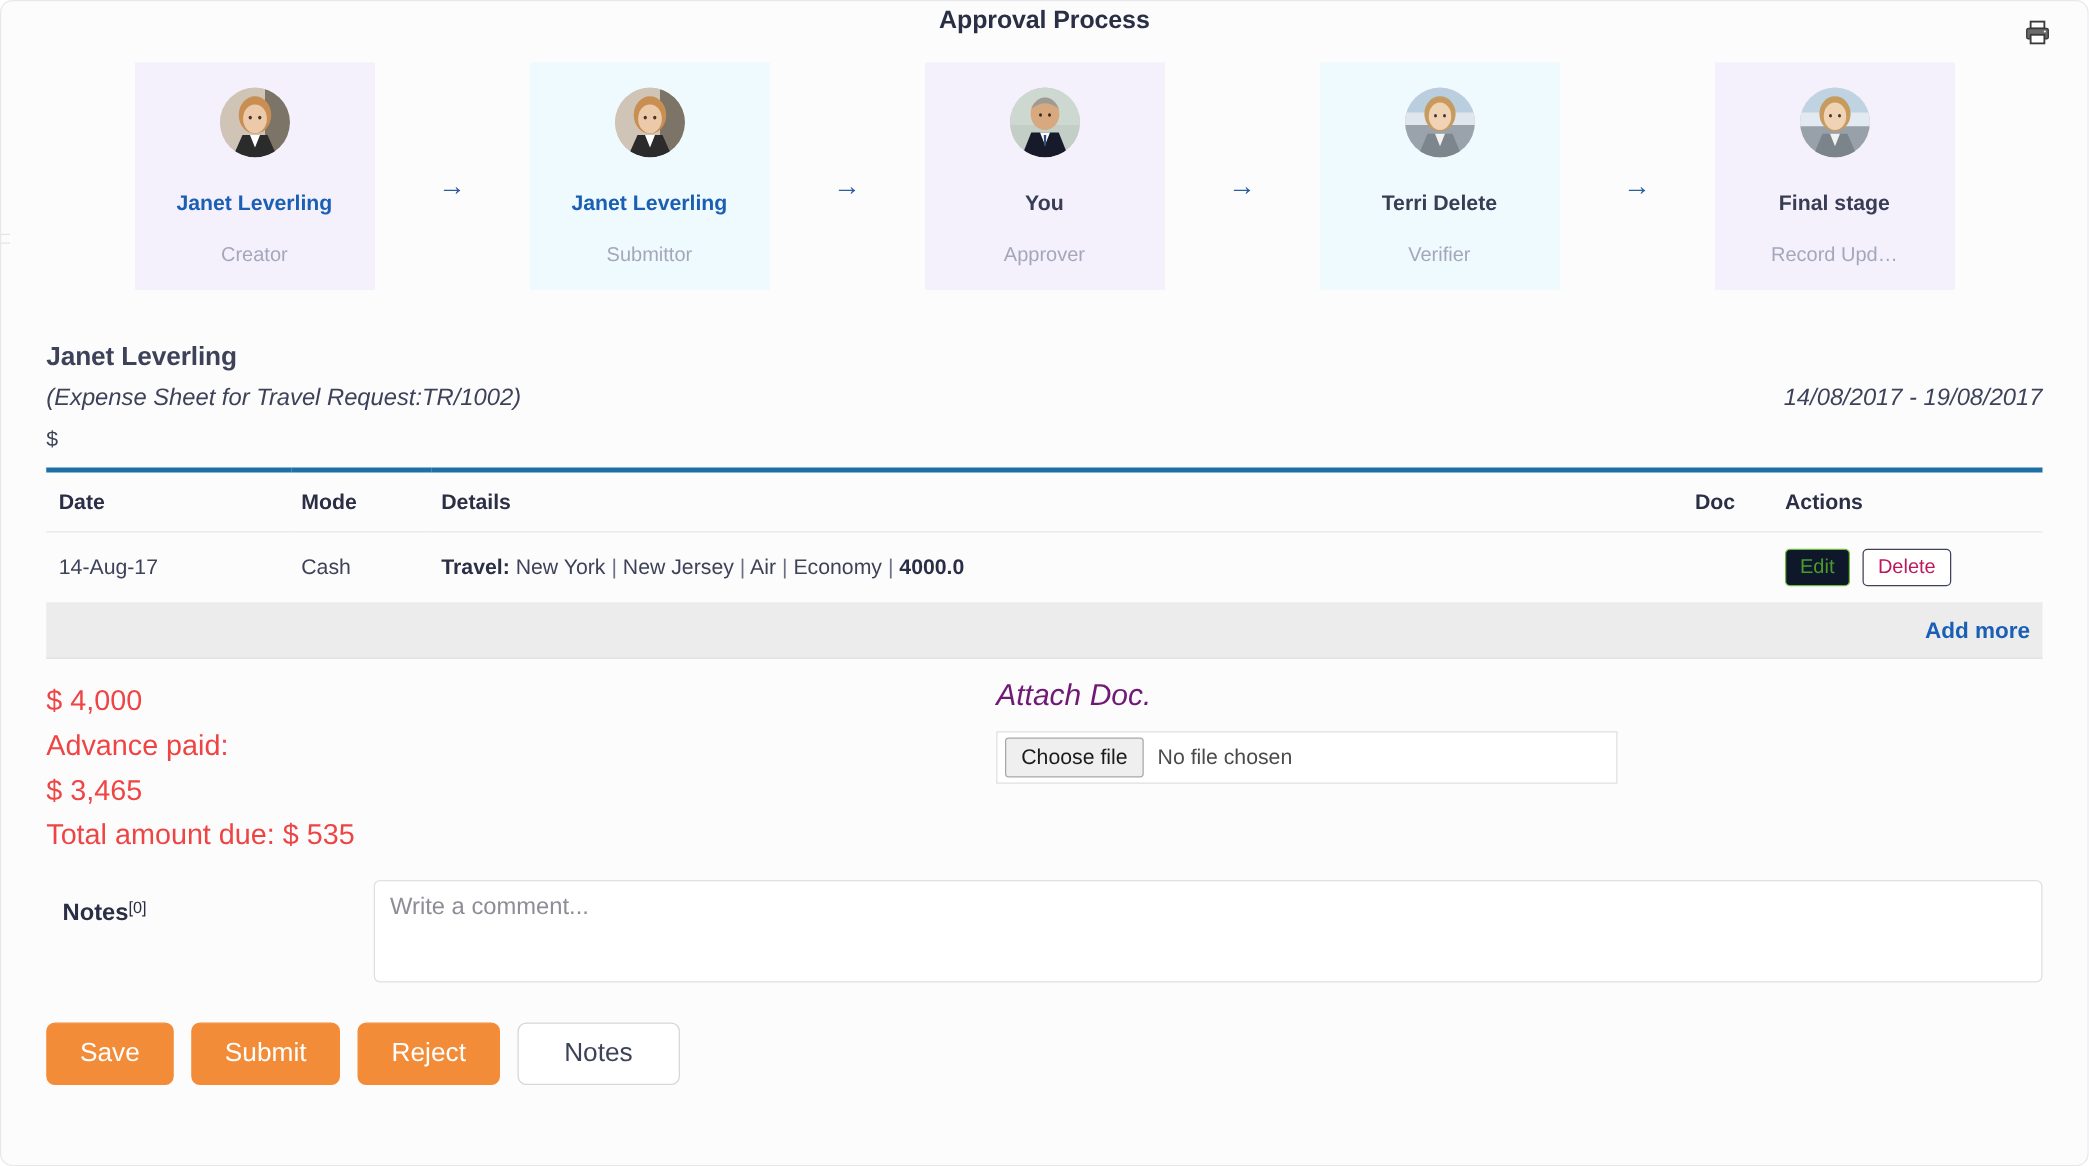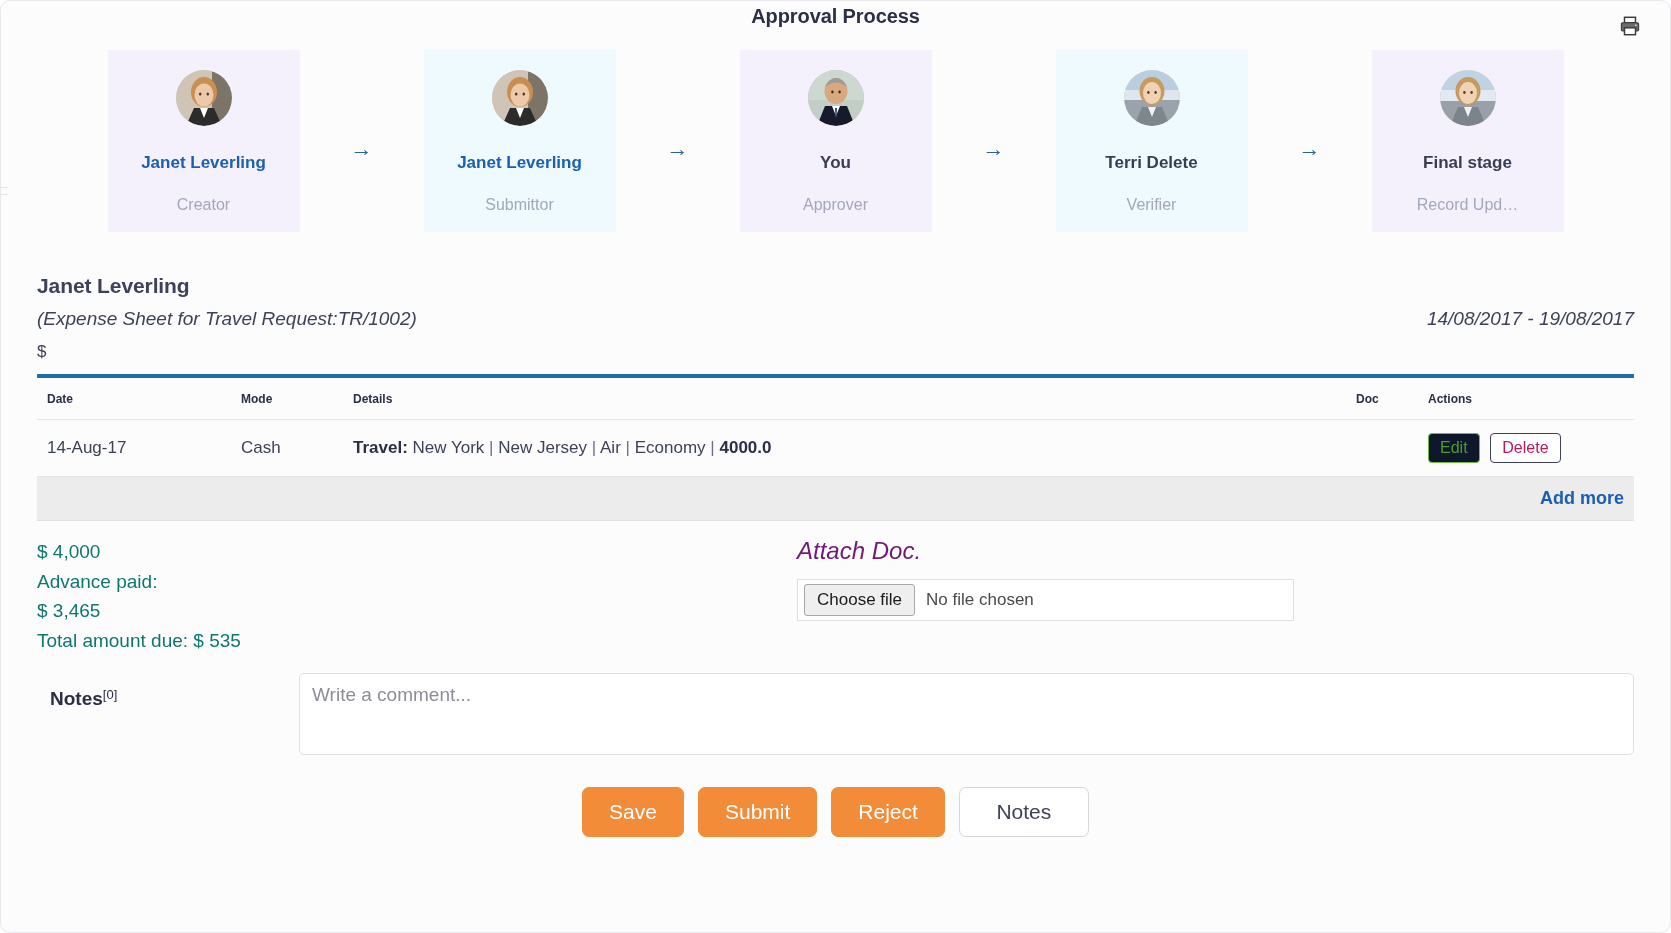--- a/index.html
+++ b/index.html
@@ -172,21 +172,21 @@
     border-collapse: collapse;
     border-top: 4px solid #1d6fa5;
     font-size: 17px;
   }
   .exp-table thead th {
     text-align: left;
     font-weight: bold;
     color: #2a2f45;
     padding: 14px 8px 13px;
     border-bottom: 1px solid #e6e6ea;
-    font-size: 12px;
+    font-size: 17px;
   }
   .exp-table tbody td {
     padding: 13px 8px;
     border-bottom: 1px solid #e6e6ea;
     color: #3d4259;
     vertical-align: middle;
   }
   .col-date   { width: 196px; padding-left: 10px !important; }
   .col-mode   { width: 112px; }
   .col-details{ }
@@ -235,22 +235,22 @@
     cursor: pointer;
   }
 
   
   .mid-area {
     display: flex;
     padding: 16px 36px 0;
   }
   .summary-col { width: 760px; flex: 0 0 auto; }
   .summary-line {
-    font-size: 19px;
-    color: #0f766e;
+    font-size: 23px;
+    color: #ef4444;
     line-height: 1.55;
   }
   .attach-col { flex: 1 1 auto; padding-left: 0; }
   .attach-title {
     font-size: 24px;
     color: #701a75;
     margin-bottom: 14px;
     font-style: italic;
   }
   .file-field {
@@ -313,21 +313,21 @@
     color: #000000;
     padding: 10px 12px;
     resize: none;
     outline: none;
   }
   .notes-input::placeholder { color: #8d8d97; }
 
   
   .footer-bar {
     display: flex;
-    justify-content: center;
+    justify-content: flex-start;
     align-items: center;
     gap: 14px;
     padding: 32px 36px 0;
   }
   .btn {
     font-family: inherit;
     font-size: 21px;
     border-radius: 7px;
     padding: 11px 26px;
     cursor: pointer;

